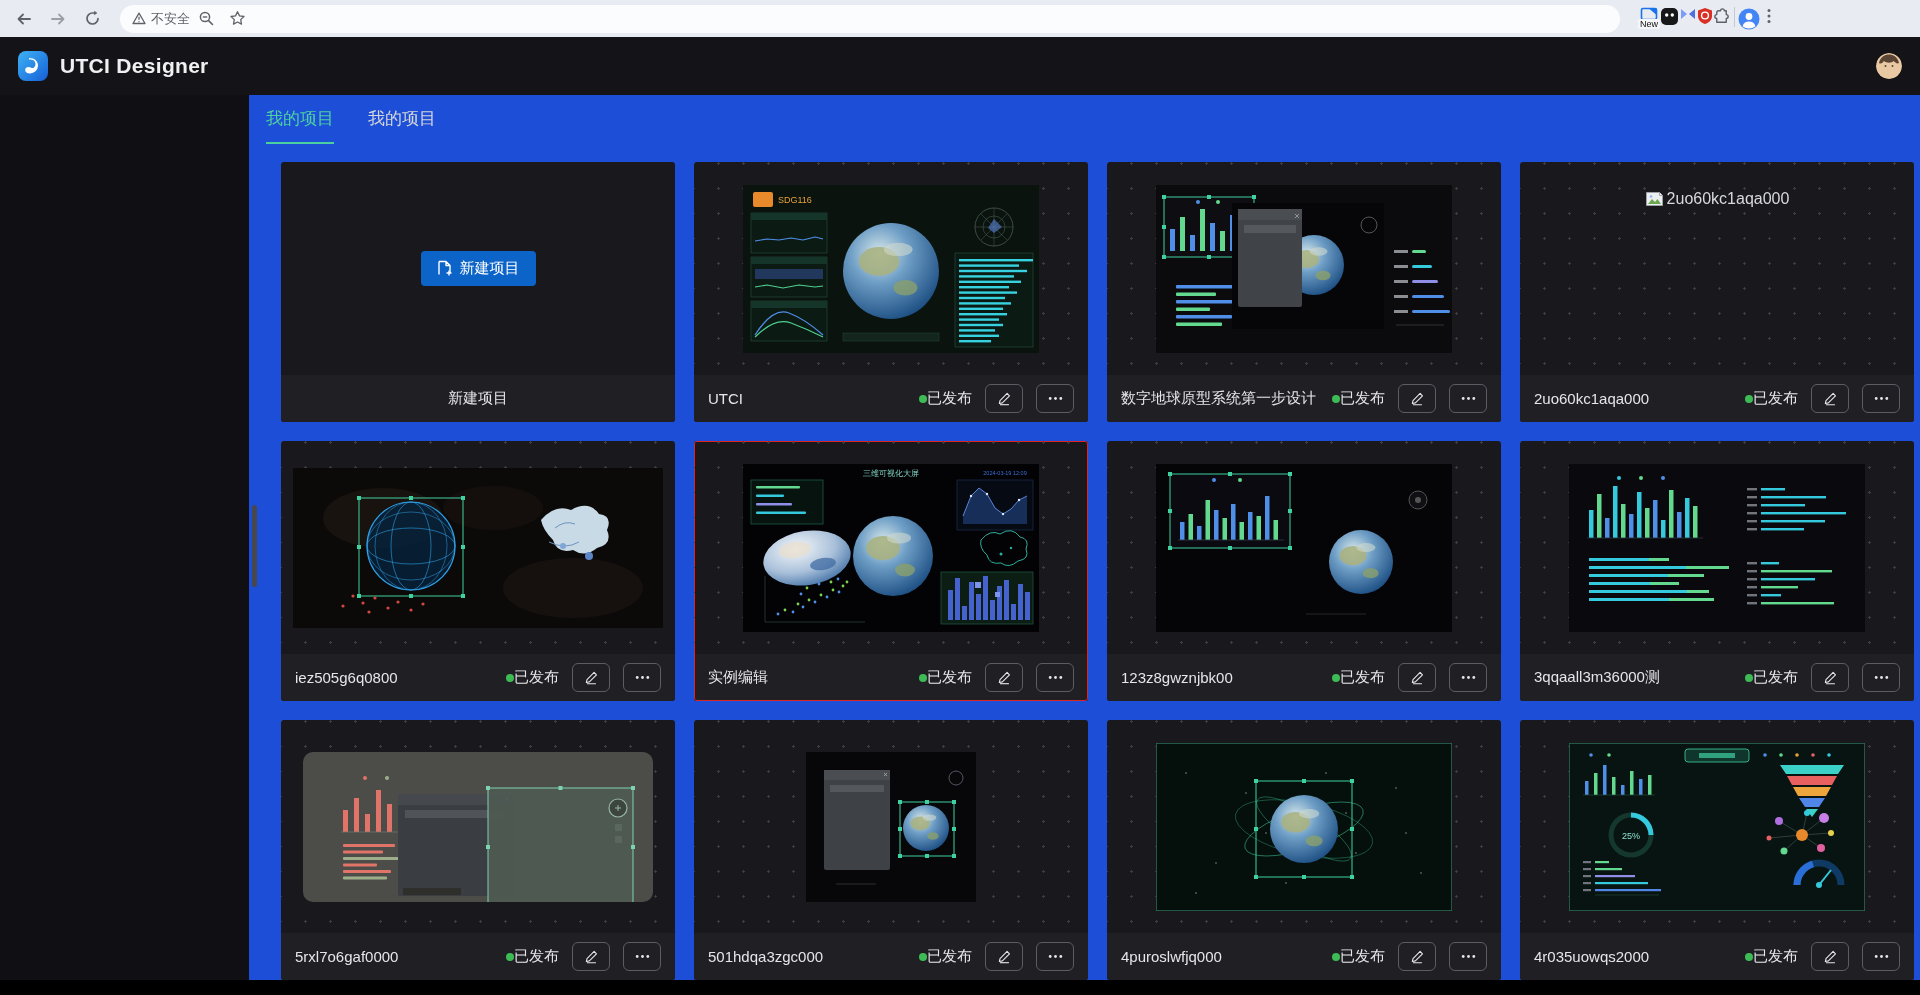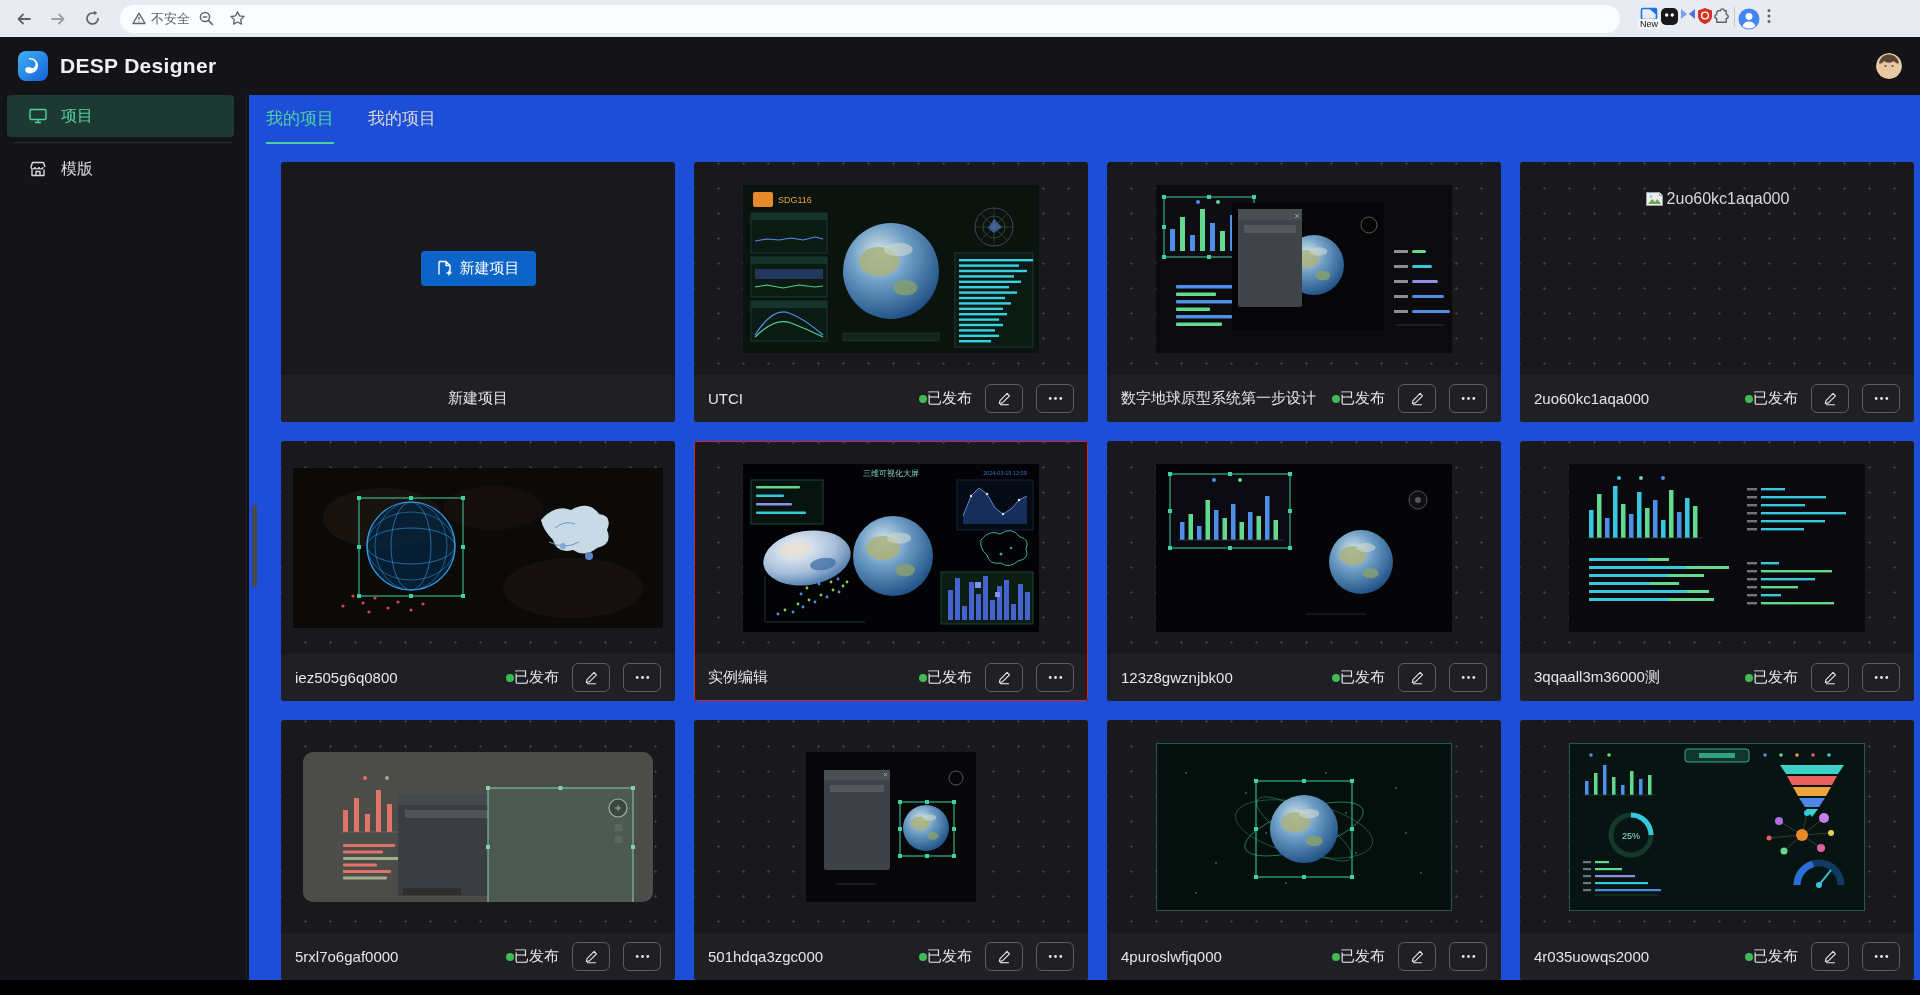--- a/index.html
+++ b/index.html
@@ -150,49 +150,31 @@
       <defs>
           <linearGradient id="lg" x1="0" y1="0" x2="1" y2="1">
             <stop offset="0" stop-color="#3fb2f5"></stop>
             <stop offset="1" stop-color="#1560d6"></stop>
           </linearGradient>
         </defs>
       <rect width="30" height="30" rx="8" fill="url(#lg)"></rect>
       <path d="M11 7c6 0 9 3.4 9 8a8 8 0 0 1-8 7.5c-3 0-4.8-1.6-4.8-3.6 0-1.8 1.4-3 3.2-3 2.3 0 3.2 1.6 5 1a5 5 0 0 0 1.7-1.9c.6-1.3.6-3.3-.6-4.8C15.3 8.6 13 8.4 11 8.4z" fill="#fff"></path>
       <circle cx="10.7" cy="18.8" r="2.1" fill="#fff"></circle>
     </svg>
-    <span class="apptitle">DESP Designer</span>
+    <span class="apptitle">UTCI Designer</span>
     <span class="avatar">
       <svg width="26" height="26" viewBox="0 0 26 26">
           <circle cx="13" cy="13" r="13" fill="#e9c9a4"></circle>
           <path d="M3 10c1-6 6-8.5 10-8.5S22 4 23 10c-2 1.5-4-1-5.5-2-1.5 2-7 2.5-9.5 0C7 9.5 5 11.5 3 10z" fill="#5b4636"></path>
           <circle cx="9.5" cy="13" r="1" fill="#5b4636"></circle>
           <circle cx="16.5" cy="13" r="1" fill="#5b4636"></circle>
         </svg>
     </span>
   </div>
 
-  <div class="sidebar">
-    <div class="side-item active">
-      <svg width="18" height="16" viewBox="0 0 18 16">
-          <rect x="1" y="1.5" width="16" height="10" rx="1.2" fill="none" stroke="currentColor" stroke-width="1.4"></rect>
-          <path d="M6 14.5h6M9 11.5v3" stroke="currentColor" stroke-width="1.4"></path>
-        </svg>
-      <span>项目</span>
-    </div>
-    <div class="side-div"></div>
-    <div class="side-item">
-      <svg width="18" height="16" viewBox="0 0 18 16">
-          <path d="M2 6 3.5 1.5h11L16 6" fill="none" stroke="currentColor" stroke-width="1.4" stroke-linejoin="round"></path>
-          <path d="M2 6c0 1.2.9 2 2 2s2-.8 2-2c0 1.2.9 2 2 2s2-.8 2-2c0 1.2.9 2 2 2s2-.8 2-2" fill="none" stroke="currentColor" stroke-width="1.2"></path>
-          <path d="M3 8.5v6h12v-6M7 14.5v-4h4v4" fill="none" stroke="currentColor" stroke-width="1.4" stroke-linejoin="round"></path>
-        </svg>
-      <span>模版</span>
-    </div>
-  </div>
 
   <div class="lscroll"></div>
 
   <div class="main">
     <div class="tabs">
       <span class="tab active">我的项目</span>
       <span class="tab">我的项目</span>
     </div>
 
     <div class="grid" id="grid">

